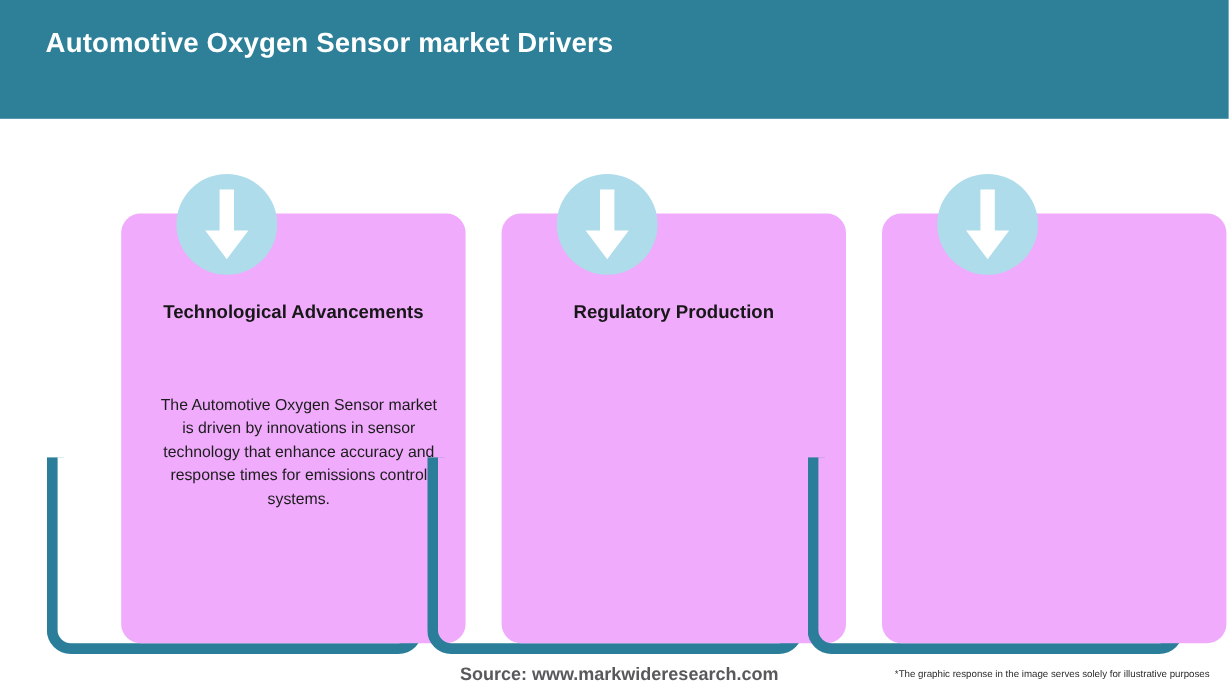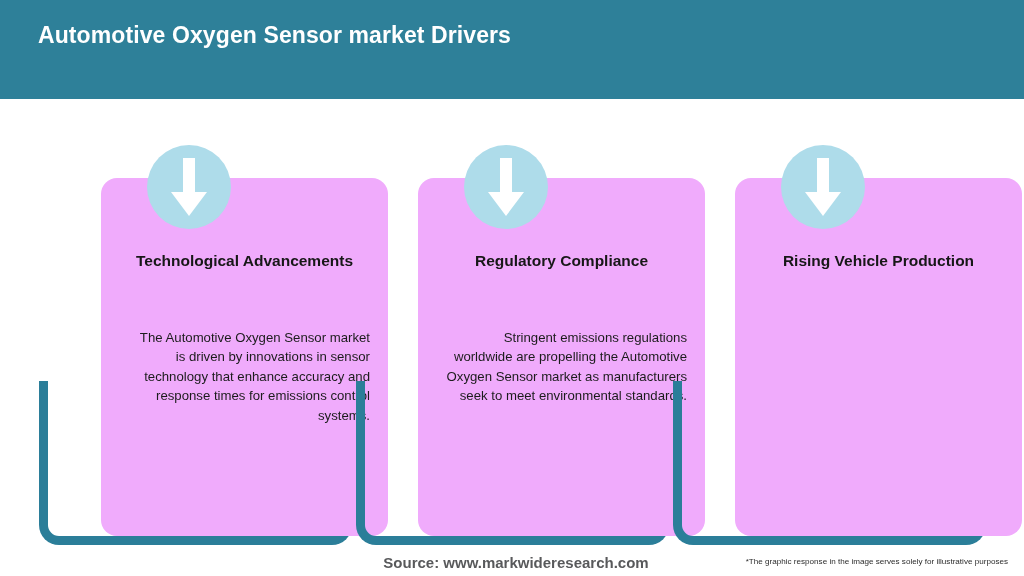--- a/index.html
+++ b/index.html
@@ -125,21 +125,21 @@
     line-height: 1.2;
   }
   .card-body {
     position: absolute;
     left: 27px;
     right: 18px;
     top: 150px;
     font-size: 13.2px;
     color: #1c1c1c;
     line-height: 1.47;
-    text-align: right;
+    text-align: center;
   }
 
   
   .badge {
     position: absolute;
     left: 112px;
     top: 46px;
     width: 84px;
     height: 84px;
     border-radius: 50%;
@@ -194,34 +194,32 @@
     <div class="badge">
       <svg viewBox="0 0 40 62">
         <path d="M14 2 L26 2 L26 36 L38 36 L20 60 L2 36 L14 36 Z" fill="#ffffff"></path>
       </svg>
     </div>
   </div>
 
   <div class="card-wrap c1">
     <div class="frame"></div>
     <div class="card">
-      <div class="card-title">Regulatory Compliance</div>
-      <div class="card-body">Stringent emissions regulations worldwide are propelling the Automotive Oxygen Sensor market as manufacturers seek to meet environmental standards.</div>
+      <div class="card-title">Regulatory Production</div>
     </div>
     <div class="badge">
       <svg viewBox="0 0 40 62">
         <path d="M14 2 L26 2 L26 36 L38 36 L20 60 L2 36 L14 36 Z" fill="#ffffff"></path>
       </svg>
     </div>
   </div>
 
   <div class="card-wrap c2">
     <div class="frame"></div>
     <div class="card">
-      <div class="card-title">Rising Vehicle Production</div>
     </div>
     <div class="badge">
       <svg viewBox="0 0 40 62">
         <path d="M14 2 L26 2 L26 36 L38 36 L20 60 L2 36 L14 36 Z" fill="#ffffff"></path>
       </svg>
     </div>
   </div>
 
 </div>
 

